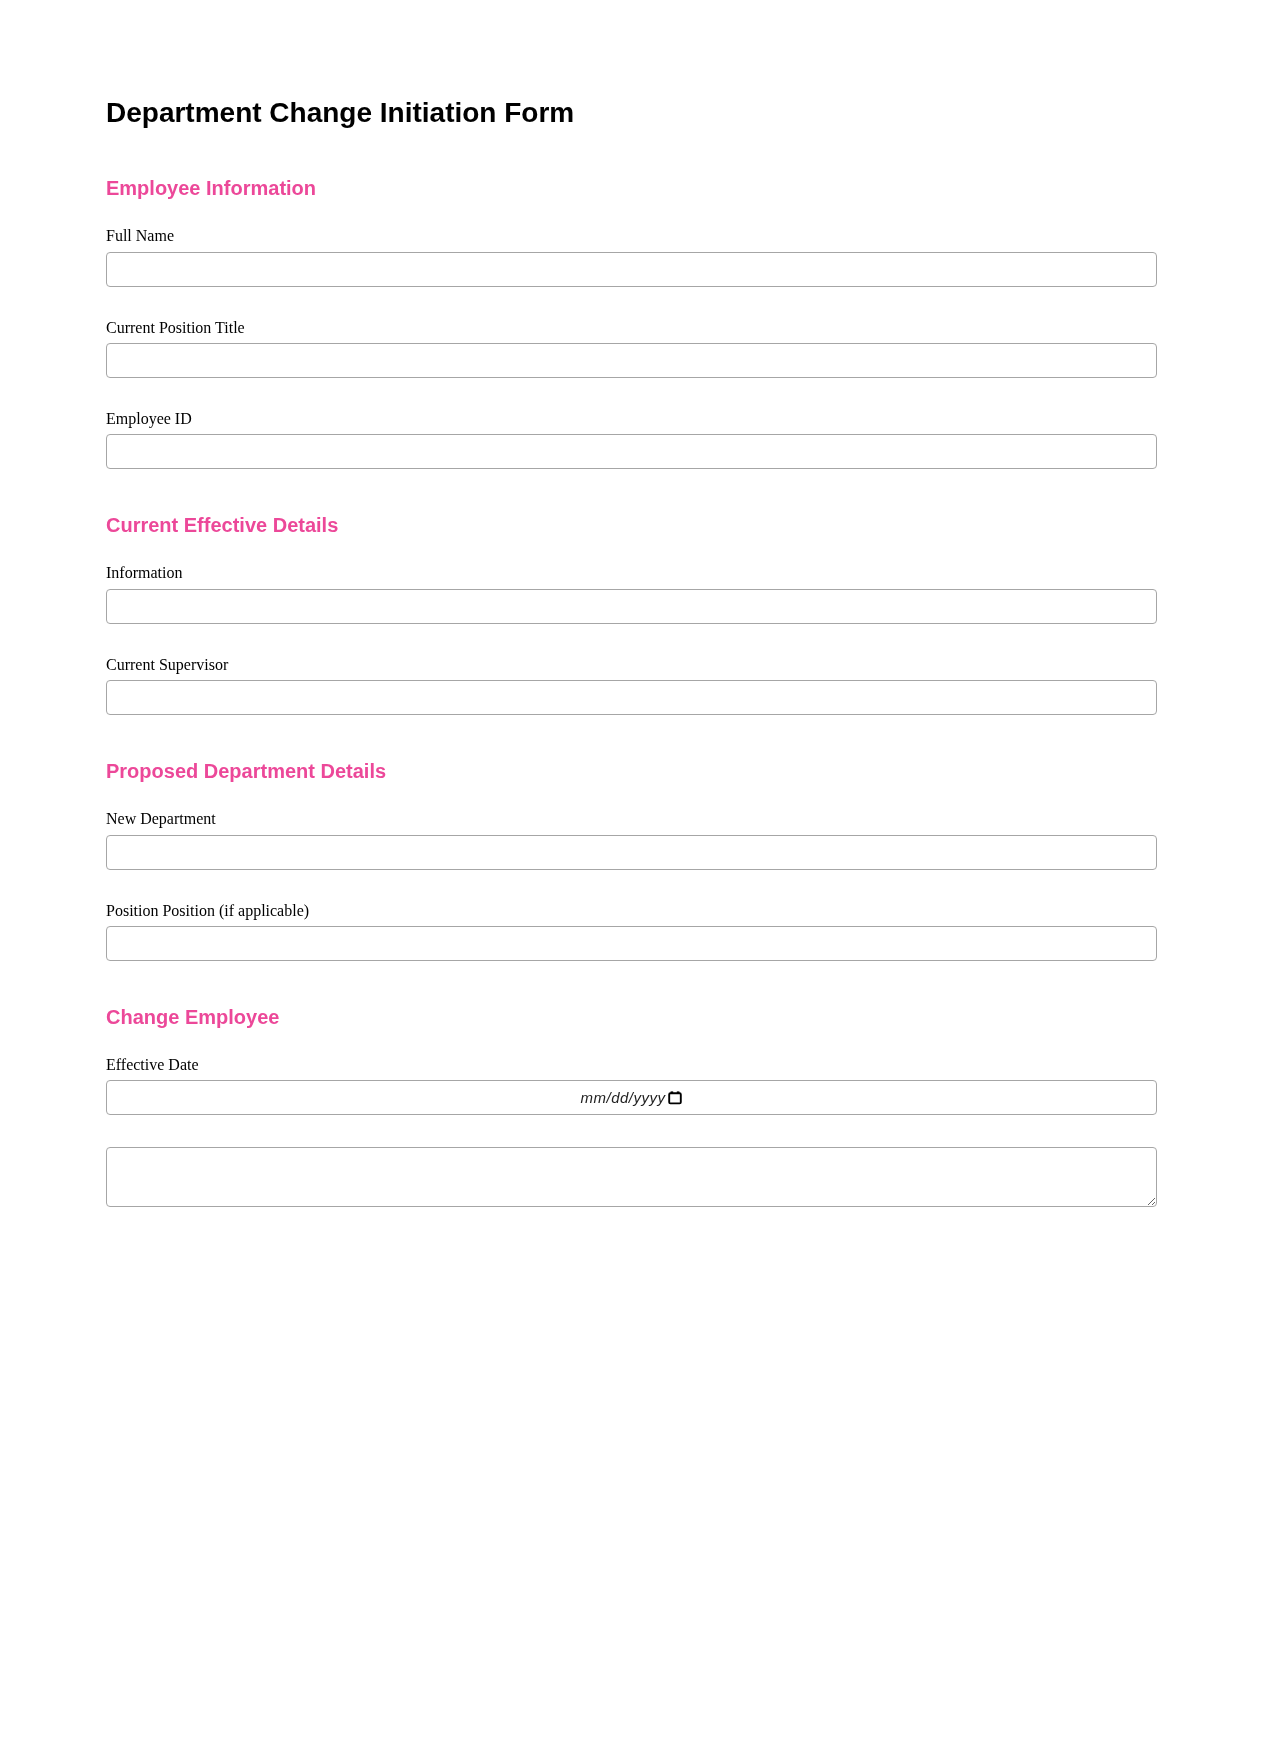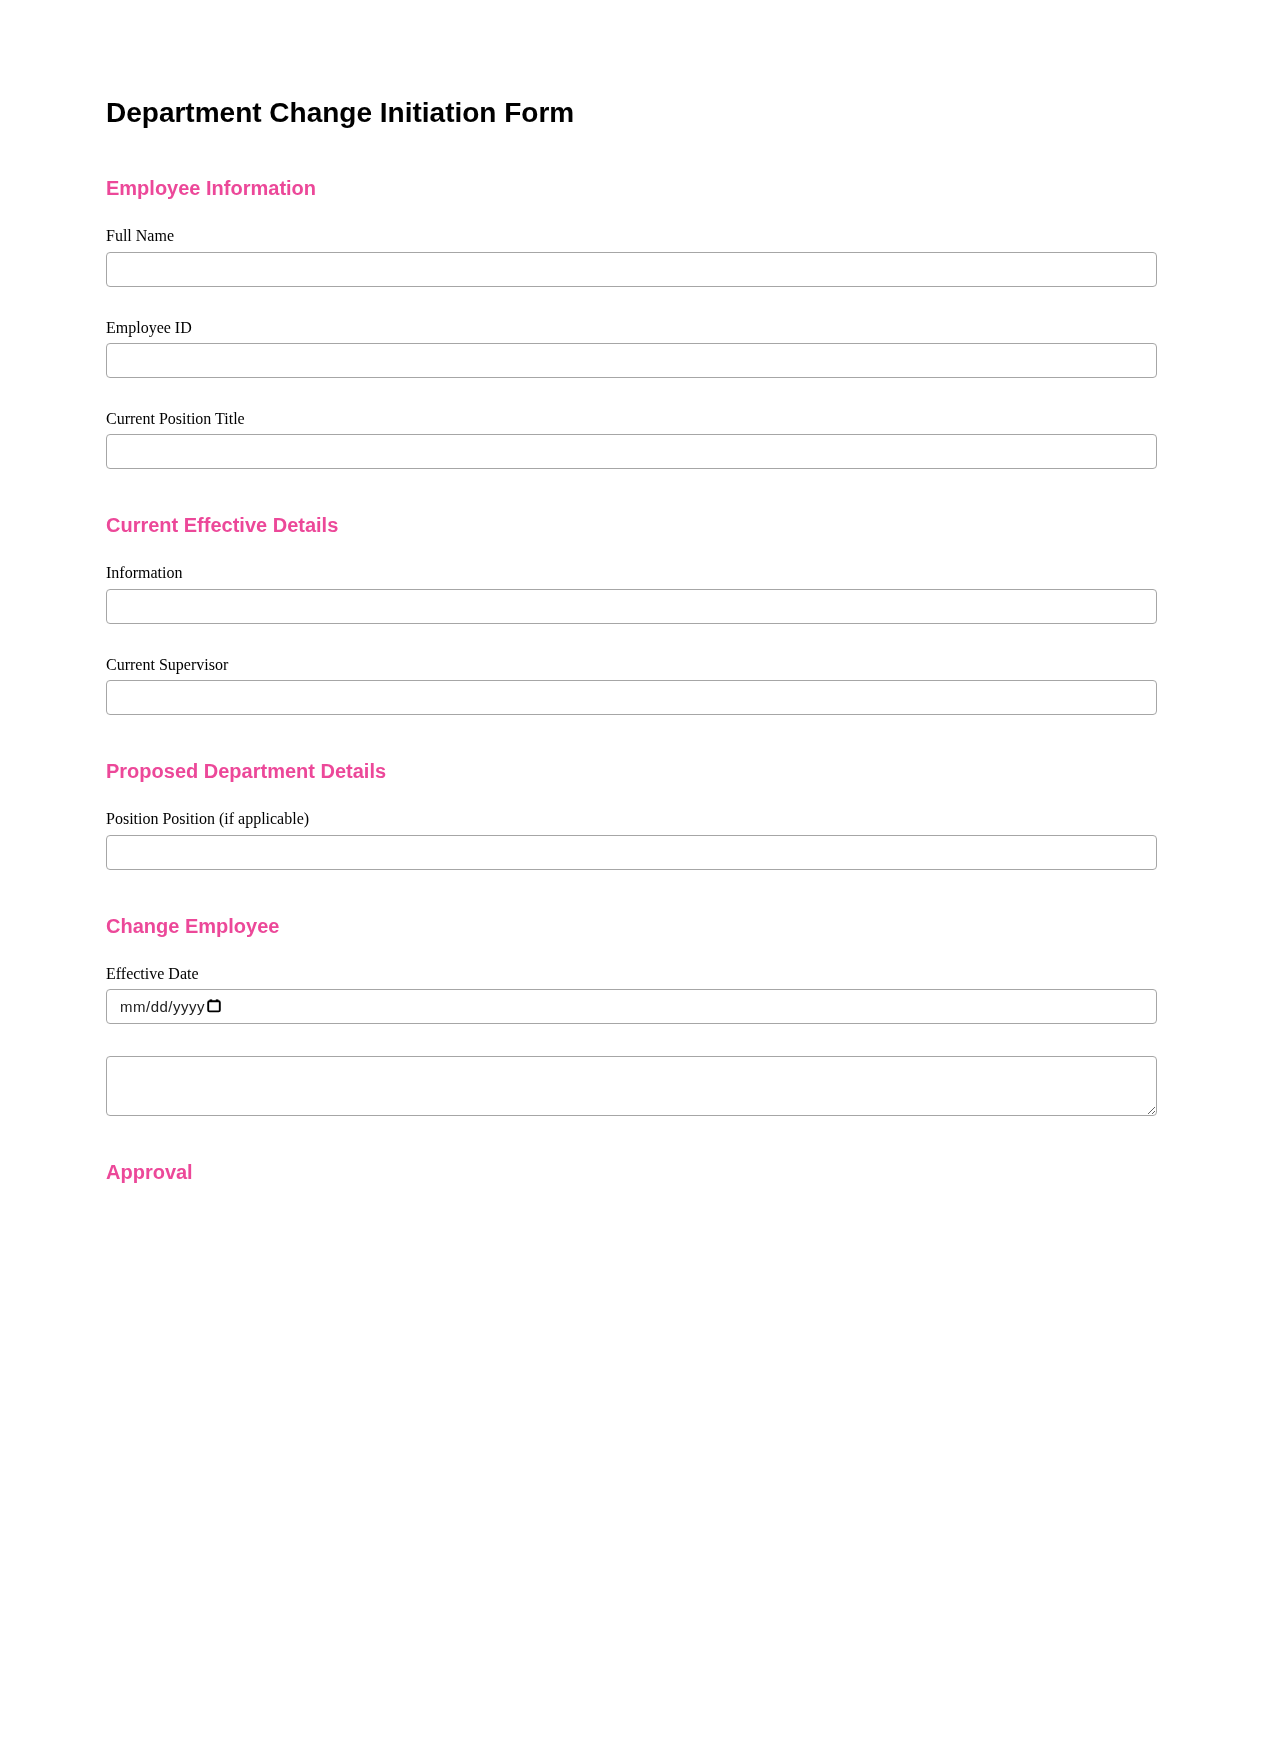--- a/index.html
+++ b/index.html
@@ -53,23 +53,24 @@
     font-family: "Liberation Sans", sans-serif;
     font-size: 16px;
     color: #000000;
     padding: 0 10px;
     outline: none;
   }
 
   .date-box {
     display: flex;
     align-items: center;
-    justify-content: flex-start;
+    justify-content: center;
     padding: 0 12px 0 13px;
     cursor: default;
+    font-style: italic;
   }
 
   .date-placeholder {
     font-size: 15px;
     letter-spacing: 0.5px;
     color: #222222;
   }
 
   .cal-icon-wrap {
     display: inline-flex;
@@ -97,47 +98,51 @@
 
   <section class="form-section">
     <h2 class="section-heading">Employee Information</h2>
 
     <div class="field">
       <label class="field-label">Full Name</label>
       <input type="text" class="text-input" aria-label="Full Name" style="">
     </div>
 
     <div class="field">
-      <label class="field-label">Employee ID</label>
-      <input type="text" class="text-input" aria-label="Employee ID" style="">
+      <label class="field-label">Current Position Title</label>
+      <input type="text" class="text-input" aria-label="Current Position Title" style="">
     </div>
 
     <div class="field">
-      <label class="field-label">Current Position Title</label>
-      <input type="text" class="text-input" aria-label="Current Position Title" style="">
+      <label class="field-label">Employee ID</label>
+      <input type="text" class="text-input" aria-label="Employee ID" style="">
     </div>
   </section>
 
   <section class="form-section">
     <h2 class="section-heading">Current Effective Details</h2>
 
     <div class="field">
       <label class="field-label">Information</label>
       <input type="text" class="text-input" aria-label="Department" style="">
     </div>
 
     <div class="field">
       <label class="field-label">Current Supervisor</label>
       <input type="text" class="text-input" aria-label="Current Supervisor" style="">
     </div>
   </section>
 
   <section class="form-section">
     <h2 class="section-heading">Proposed Department Details</h2>
 
+    <div class="field">
+      <label class="field-label">New Department</label>
+      <input type="text" class="text-input" aria-label="New Department" style="">
+    </div>
 
     <div class="field">
       <label class="field-label">Position Position (if applicable)</label>
       <input type="text" class="text-input" aria-label="Proposed Position (if applicable)" style="">
     </div>
   </section>
 
   <section class="form-section">
     <h2 class="section-heading">Change Employee</h2>
 

